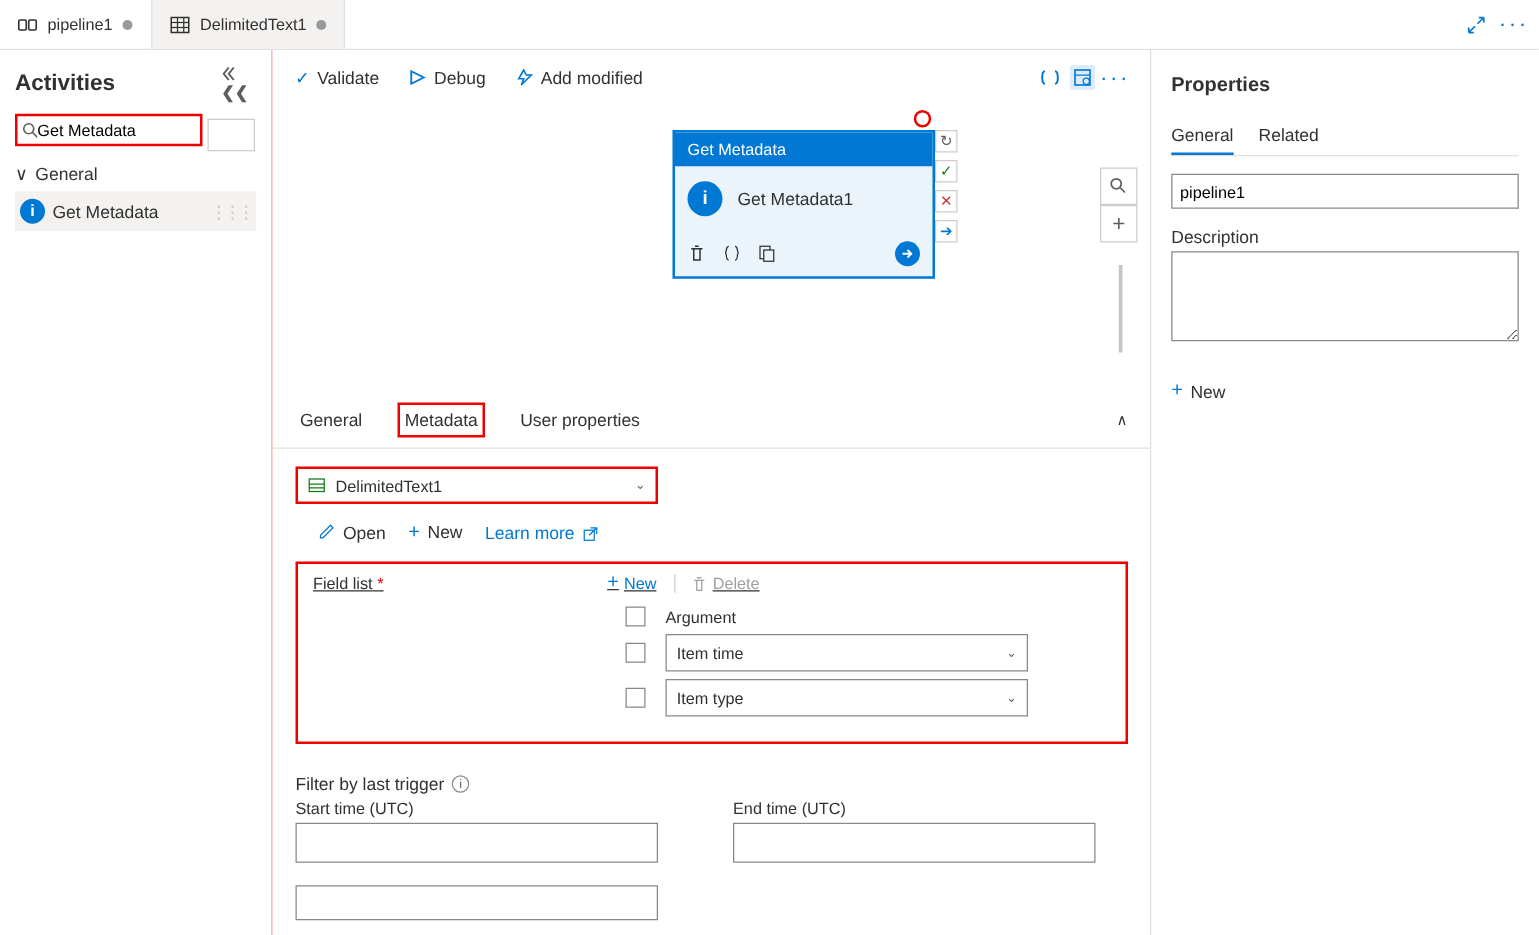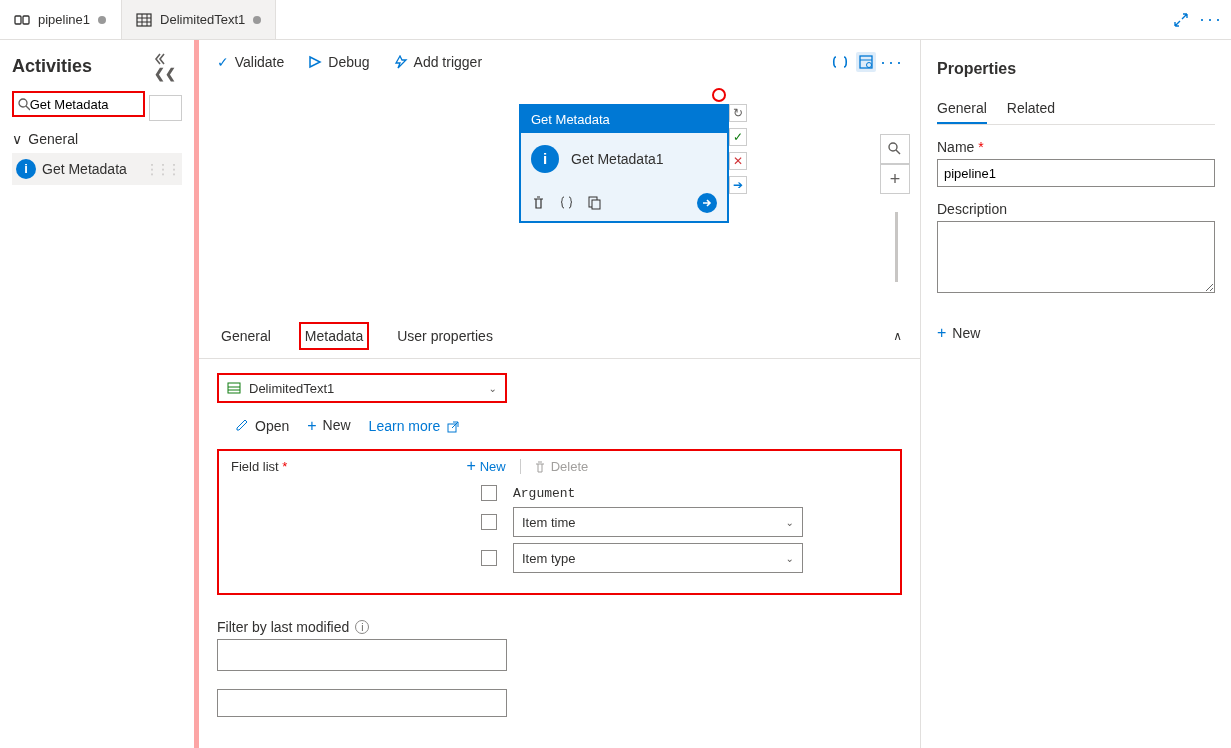--- a/index.html
+++ b/index.html
@@ -11,21 +11,21 @@
   .top-tab.active { background:#f3f2f1; border-right:1px solid #e1dfdd; border-left:1px solid #e1dfdd; }
   .tab-dot { width:8px; height:8px; border-radius:50%; background:#999; }
   .top-right-icons { margin-left:auto; display:flex; gap:10px; align-items:center; padding-right:10px; color:#0078d4; }
   .icon-btn { width:20px; height:20px; display:flex; align-items:center; justify-content:center; cursor:pointer; }
   .ellipsis { font-size:18px; letter-spacing:2px; color:#0078d4; }
   
   
   .main { display:flex; height:calc(100% - 40px); }
   
   
-  .sidebar { width:199px; border-right:5px solid #fca5a5; padding:12px; }
+  .sidebar { width:218px; border-right:1px solid #fca5a5; padding:12px; }
   .sidebar-header { display:flex; align-items:center; font-weight:600; font-size:18px; margin-bottom:10px; }
   .sidebar-header .chevrons { margin-left:auto; font-size:13px; color:#605e5c; }
   .search-box { display:flex; align-items:center; border:2px solid #e00; height:26px; width:150px; margin-bottom:8px; padding:0 4px; }
   .search-box input { border:none; outline:none; width:100%; font-size:13px; } 
   .sidebar-row { display:flex; align-items:center; gap:6px; padding:6px 0; font-size:14px; cursor:pointer; }
   .sidebar-row.hover { background:#f3f2f1; padding-left:4px; padding-right:4px; }
   .info-icon { width:20px; height:20px; border-radius:50%; background:#0078d4; color:#fff; text-align:center; line-height:20px; font-weight:bold; font-size:13px; }
   .drag-handle { margin-left:auto; color:#c8c6c4; letter-spacing:-3px; }
   
   
@@ -62,21 +62,21 @@
   .dataset-row { display:flex; align-items:center; }
   .label { font-size:14px; width:240px; }
   .req { color:#e00; }
   .dataset-select { display:flex; align-items:center; gap:8px; border:2px solid #e00; width:290px; height:30px; padding:0 8px; cursor:pointer; }
   .dataset-select .dd { margin-left:auto; font-size:10px; color:#605e5c; }
   .dataset-actions { display:flex; align-items:center; gap:18px; margin:14px 0 14px 18px; }
   .link-btn { display:flex; align-items:center; gap:6px; color:#0078d4; cursor:pointer; font-size:14px; }
   .txt-act { display:flex; gap:6px; cursor:pointer; font-size:14px; }
   
   .red-frame { border:2px solid #e00; padding:6px 12px 14px 12px; }
-  .fieldlist-head { display:flex; align-items:center; gap:14px; margin-bottom:10px; }
+  .fieldlist-head { display:flex; align-items:center; gap:14px; margin-bottom:10px;text-decoration:underline; }
   .fieldlist-head .new-btn { display:flex; align-items:center; gap:4px; color:#0078d4; cursor:pointer; margin-left: calc(240px - 75px); }
   .fieldlist-head .del-btn { display:flex; align-items:flex-end; gap:4px; color:#a19f9d; cursor:default; border-left:1px solid #ccc; padding-left:12px; }
   
   .field-row { display:flex; align-items:center; gap:16px; margin:6px 0 6px 250px; }
   .chk { width:16px; height:16px; border:1px solid #8a8886; cursor:pointer; }
   .field-dropdown { display:flex; align-items:center; border:1px solid #8a8886; width:290px; height:30px; padding:0 8px; cursor:pointer; }
   .field-dropdown .dd { margin-left:auto; font-size:10px; color:#605e5c; }
   
   .filter-row { margin-top:24px; }
   .filter-head { display:flex; align-items:center; gap:6px; font-size:14px; }
@@ -181,21 +181,21 @@
             </svg>
         </span>
         <span>Debug</span>
       </div>
       <div class="abtn">
         <span class="ico">
           <svg width="14" height="14">
               <path d="M6 1 L2 8 L6 8 L4 13 L12 5 L8 5 Z" fill="none" stroke="#0078d4" stroke-width="1.3"></path>
             </svg>
         </span>
-        <span>Add trigger</span>
+        <span>Add modified</span>
       </div>
       <div class="right-actions">
         <div class="icon-btn" style="color:#0078d4;">
           <svg width="18" height="18">
               <path d="M5 4 C 2 4 2 14 5 14 M13 4 C 16 4 16 14 13 14" stroke="#0078d4" stroke-width="1.6" fill="none"></path>
             </svg>
         </div>
         <div class="icon-btn" style="background:#deecf9; border-radius:2px;">
           <svg width="16" height="16">
               <rect x="2" y="2" width="12" height="12" stroke="#0078d4" fill="none" stroke-width="1.3"></rect>
@@ -307,64 +307,68 @@
           </div>
           <div class="del-btn">
             <svg width="14" height="14">
                 <path d="M3 4 L11 4 M5 4 L5 12 L9 12 L9 4 M5 2 L9 2" stroke="#a19f9d" fill="none"></path>
               </svg>
             <span>Delete</span>
           </div>
         </div>
         <div class="field-row">
           <div class="chk"></div>
-          <span style="font-weight:500;font-family:Liberation Mono, monospace;">Argument</span>
+          <span style="font-weight:500;">Argument</span>
         </div>
         <div class="field-row">
           <div class="chk"></div>
           <div class="field-dropdown">
             <span>Item time</span>
             <span class="dd">⌄</span>
           </div>
         </div>
         <div class="field-row">
           <div class="chk"></div>
           <div class="field-dropdown">
             <span>Item type</span>
             <span class="dd">⌄</span>
           </div>
         </div>
       </div>
 
       <div class="filter-row">
         <div class="filter-head">
-          <span>Filter by last modified</span>
+          <span>Filter by last trigger</span>
           <div class="qmark">i</div>
         </div>
         <div class="time-cols">
           <div class="time-col">
+            <span>Start time (UTC)</span>
+            <input class="text-input" style="">
+          </div>
+          <div class="time-col">
+            <span>End time (UTC)</span>
             <input class="text-input" style="">
           </div>
         </div>
       </div>
 
       <div class="skip-row">
         <input style="">
       </div>
 
     </div>
   </div>
 
   <div class="right-pane">
     <div class="prop-title">Properties</div>
     <div class="prop-tabs">
       <div class="prop-tab active">General</div>
       <div class="prop-tab">Related</div>
     </div>
-    <label class="form-label"><span>Name</span> <span class="req">*</span></label>
     <input class="txt" value="pipeline1" style="">
     <div style="height:14px;"></div>
     <label class="form-label">Description</label>
     <textarea class="ta" style=""></textarea>
     <div style="height:20px;"></div>
     <div class="ann-new">
       <span style="font-size:16px;">+</span>
       <span style="color:#323130;">New</span>
     </div>
   </div>

